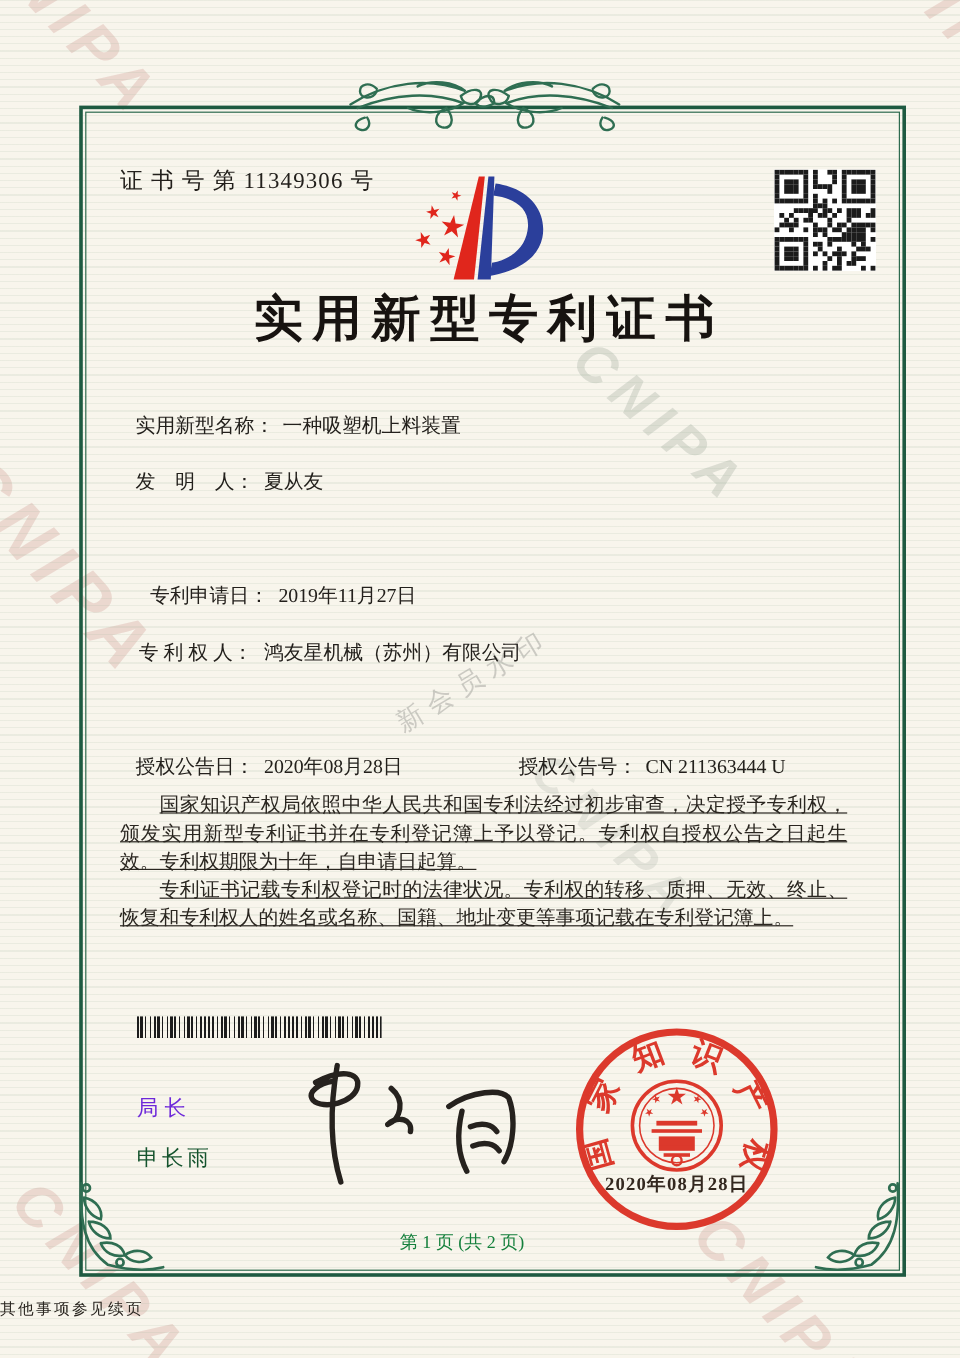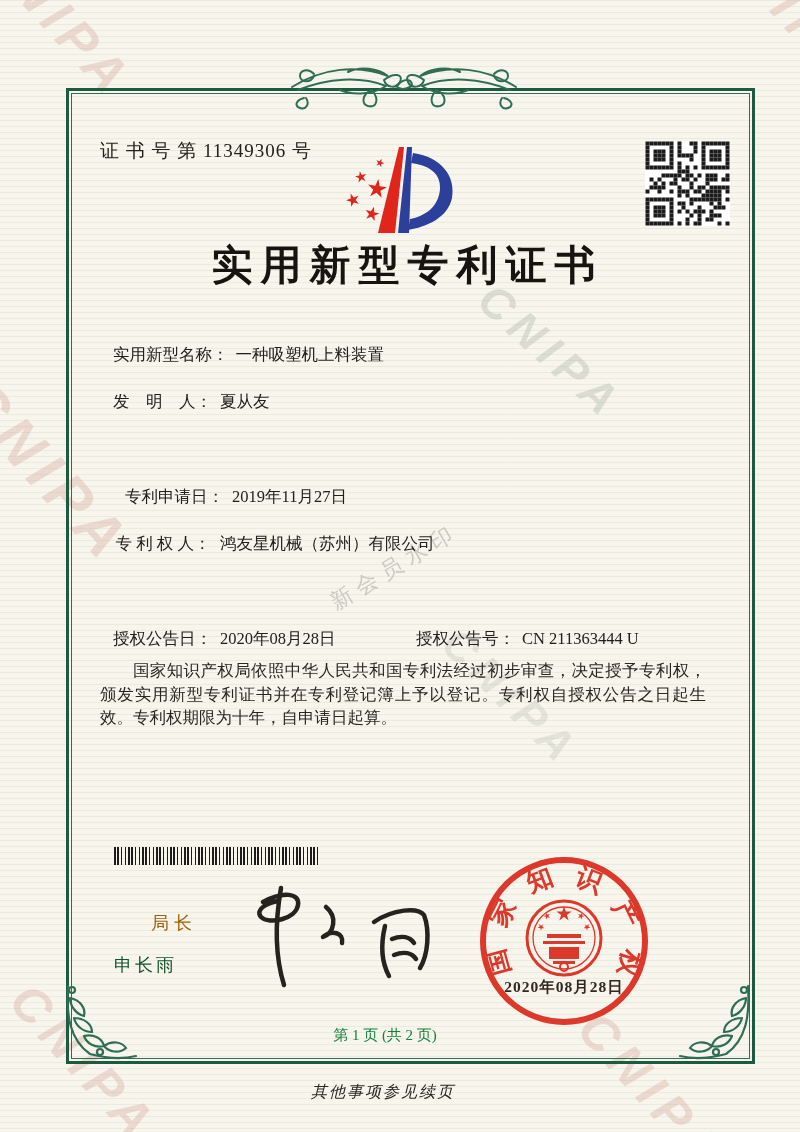--- a/index.html
+++ b/index.html
@@ -17,33 +17,33 @@
   .wm-pink{color:rgba(226,196,188,0.60);}
   .wm-gray{color:rgba(205,208,196,0.65);}
   .wm-member{position:absolute;z-index:0;color:rgba(150,150,146,0.45);font-size:22px;letter-spacing:7px;
       transform:rotate(-31deg);pointer-events:none;white-space:nowrap;}
   .cert-no{left:100px;top:138px;font-size:19px;color:#23201c;letter-spacing:1px;}
   .title{left:66px;top:238px;width:683px;text-align:center;font-size:41px;font-weight:bold;
          color:#171310;letter-spacing:8px;}
   .row{left:113px;font-size:16.5px;color:#23201c;white-space:nowrap;}
   .row .lbl{display:inline-block;min-width:100px;}
   .row .val{margin-left:7px;}
-  .grant2{left:416px;}
+  .grant2{left:432px;}
   .paras{left:100px;top:659px;width:606px;font-size:16.5px;line-height:23.5px;color:#2a2620;
          text-align:justify;z-index:2;position:absolute;}
-  .paras p{margin:0;text-indent:2em;}
+  .paras p{margin:0;text-indent:2em;text-decoration:underline;}
   .barcode{left:114px;top:847px;width:204px;height:18px;z-index:2;position:absolute;
     background:repeating-linear-gradient(90deg,#1c1c1c 0 2px,transparent 2px 3px,#1c1c1c 3px 5px,
       transparent 5px 7px,#1c1c1c 7px 8px,transparent 8px 11px,#1c1c1c 11px 12px,transparent 12px 14px);}
-  .officer-title{left:114px;top:911px;font-size:18px;letter-spacing:5px;color:#a16207;margin-left:37px;}
+  .officer-title{left:114px;top:911px;font-size:18px;letter-spacing:5px;color:#6d28d9;}
   .officer-name{left:114px;top:953px;font-size:18px;letter-spacing:3px;color:#14532d;}
   .seal-date{left:477px;top:977px;width:174px;text-align:center;font-size:15.5px;font-weight:bold;
              color:#33281f;letter-spacing:1px;z-index:3;}
   .page-info{left:15px;top:1026px;width:740px;text-align:center;font-size:15px;color:#15803d;}
-  .cont-note{left:0px;top:1082px;width:766px;text-align:center;font-size:16px;letter-spacing:2px;color:#2a2620;font-style:italic;}
+  .cont-note{left:0px;top:1082px;width:766px;text-align:left;font-size:13px;letter-spacing:2px;color:#2a2620;}
   svg{display:block;}
 </style>
 </head>
 <body>
 
 <div class="page">
 
   <div class="wm wm-pink" style="left:-42px;top:-14px;font-size:52px;transform:rotate(48deg);">CNIPA</div>
   <div class="wm wm-pink" style="left:688px;top:-26px;font-size:52px;transform:rotate(48deg);">CNIPA</div>
   <div class="wm wm-gray" style="left:462px;top:326px;font-size:45px;transform:rotate(42deg);">CNIPA</div>
@@ -352,20 +352,21 @@
 
   <div class="abs row" style="top:628px;">
     <span class="lbl">授权公告日：</span><span class="val">2020年08月28日</span>
   </div>
   <div class="abs row grant2" style="top:628px;">
     <span>授权公告号：</span><span class="val">CN 211363444 U</span>
   </div>
 
   <div class="paras">
     <p>国家知识产权局依照中华人民共和国专利法经过初步审查，决定授予专利权，颁发实用新型专利证书并在专利登记簿上予以登记。专利权自授权公告之日起生效。专利权期限为十年，自申请日起算。</p>
+    <p>专利证书记载专利权登记时的法律状况。专利权的转移、质押、无效、终止、恢复和专利权人的姓名或名称、国籍、地址变更等事项记载在专利登记簿上。</p>
   </div>
 
   <div class="barcode"></div>
 
   <div class="abs officer-title">局长</div>
   <div class="abs officer-name">申长雨</div>
 
   <svg class="abs" style="left:225px;top:882px;" width="215" height="112" viewBox="0 0 215 112">
     <g fill="none" stroke="#26221e" stroke-width="4.5" stroke-linecap="round" stroke-linejoin="round">
       <path d="M38,20 C58,9 75,11 73,23 C71,37 44,43 36,35 C30,28 41,21 53,19"></path>

